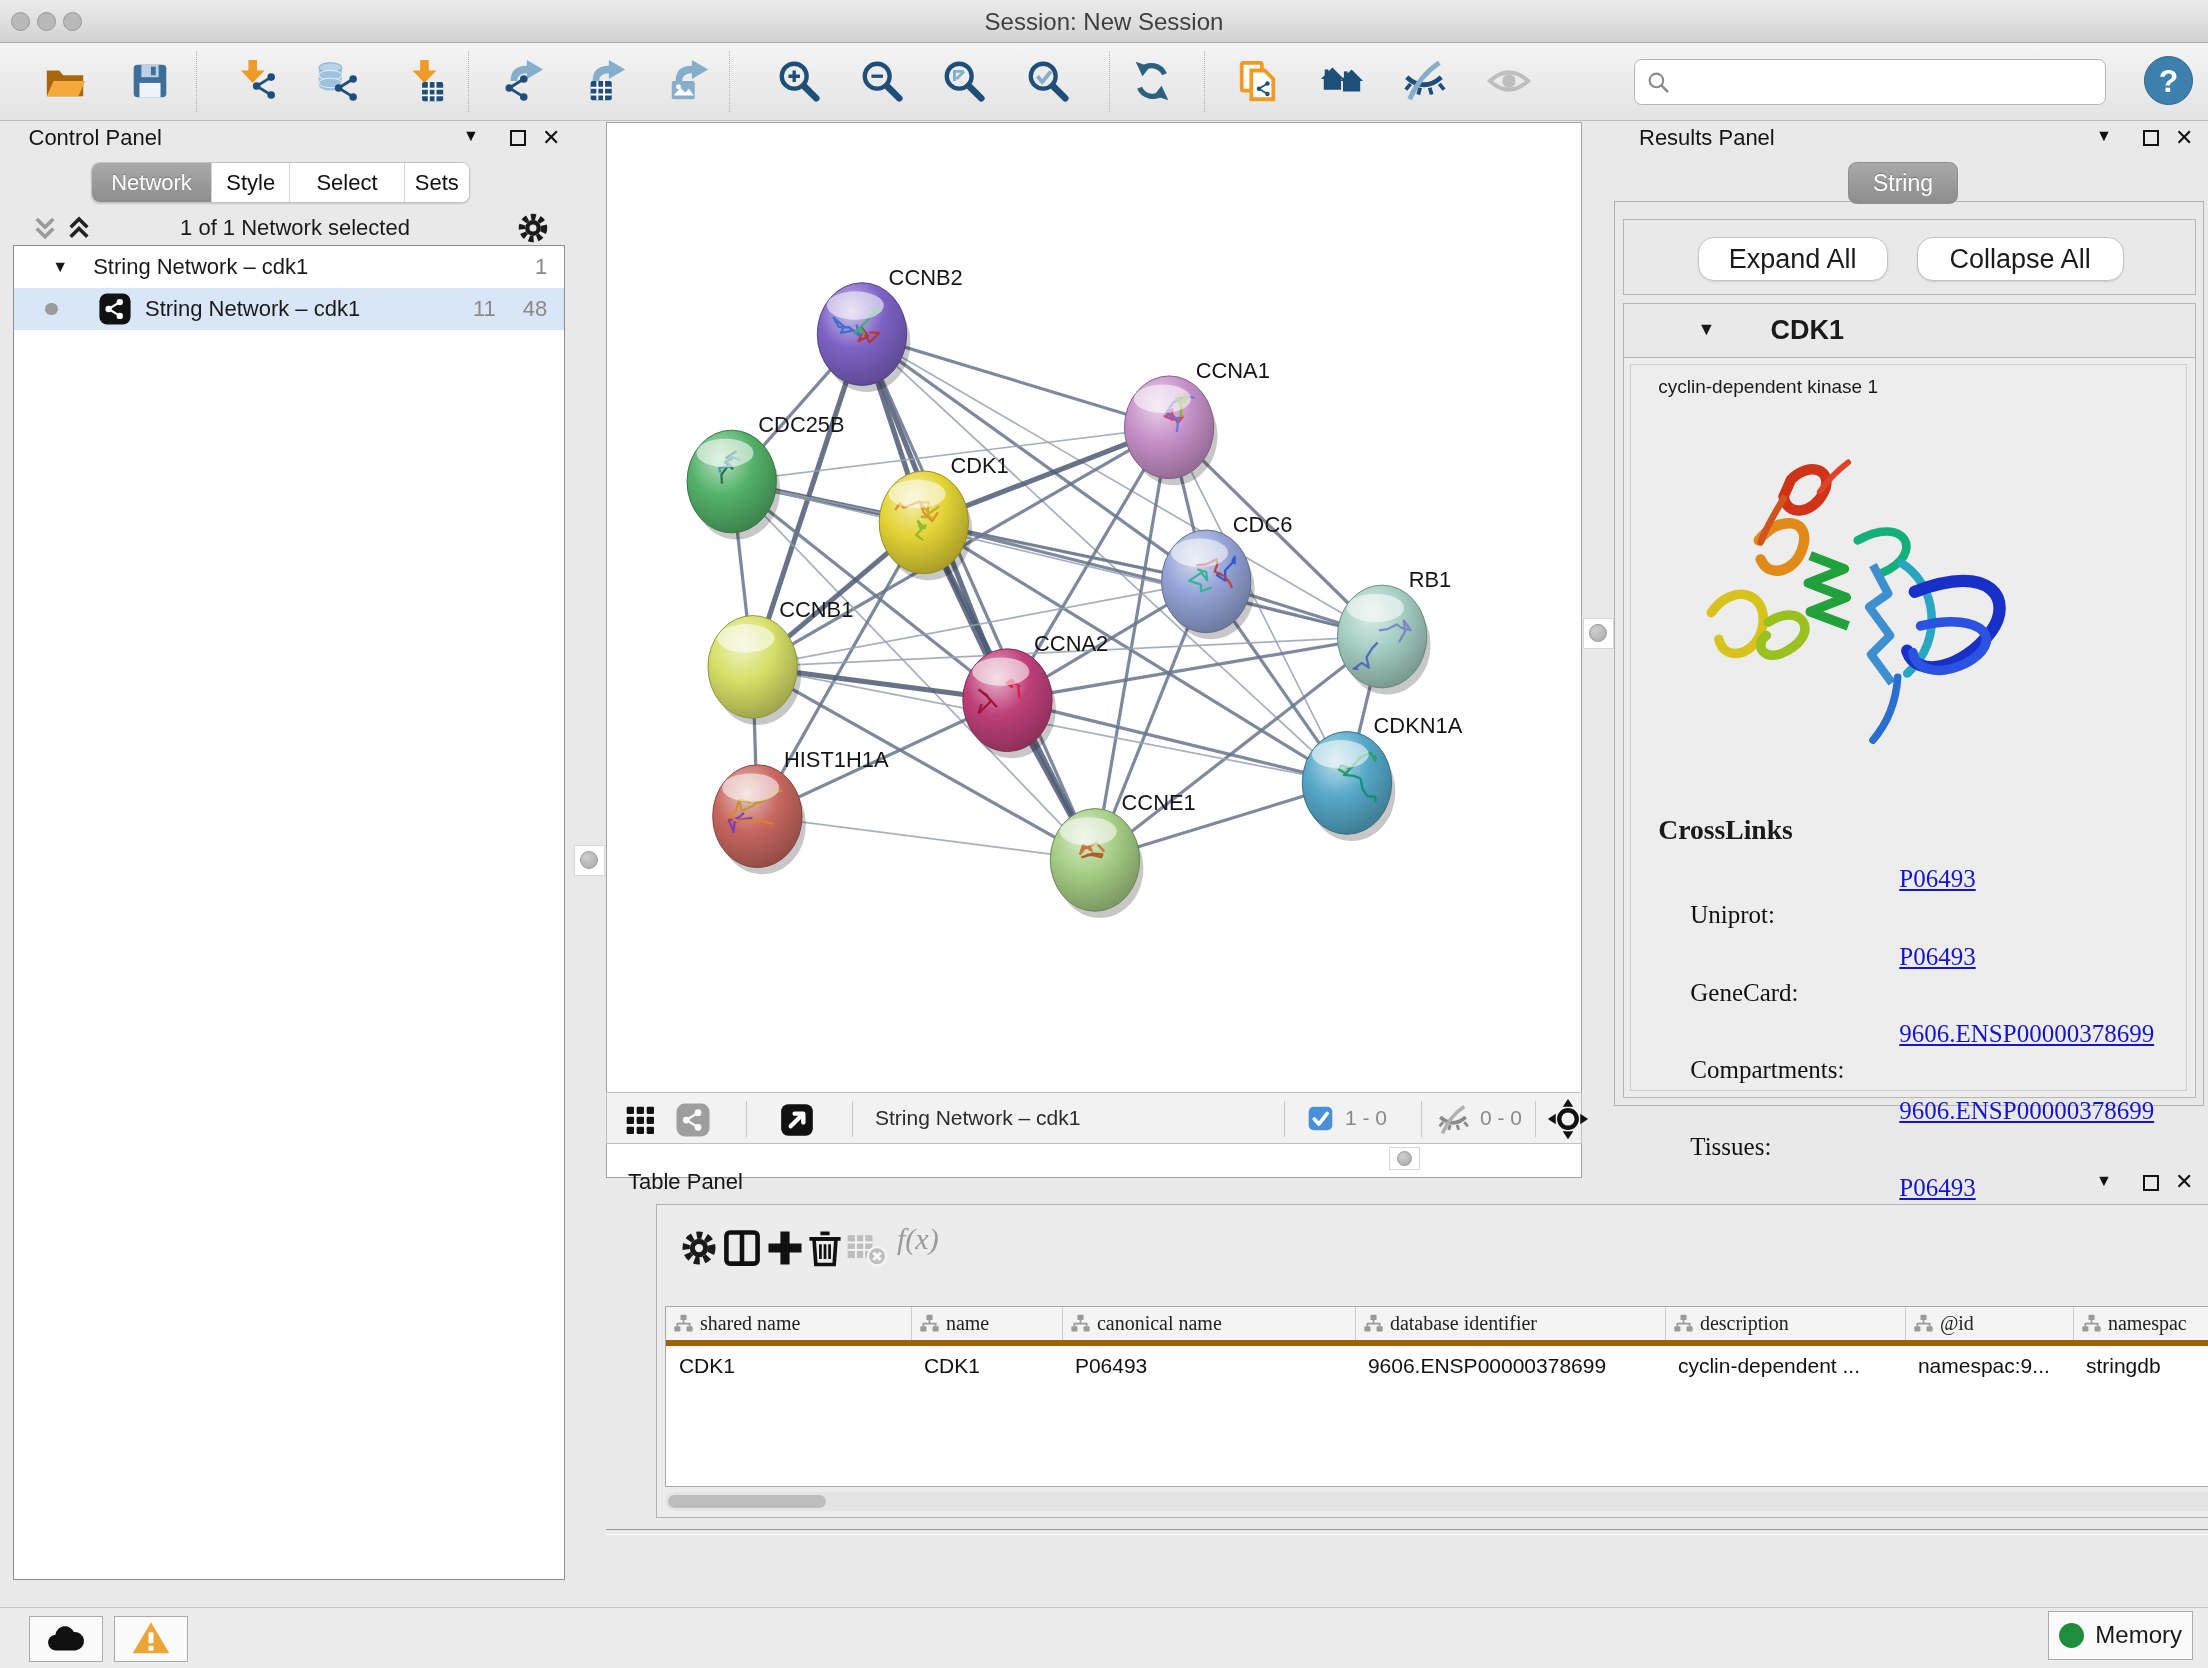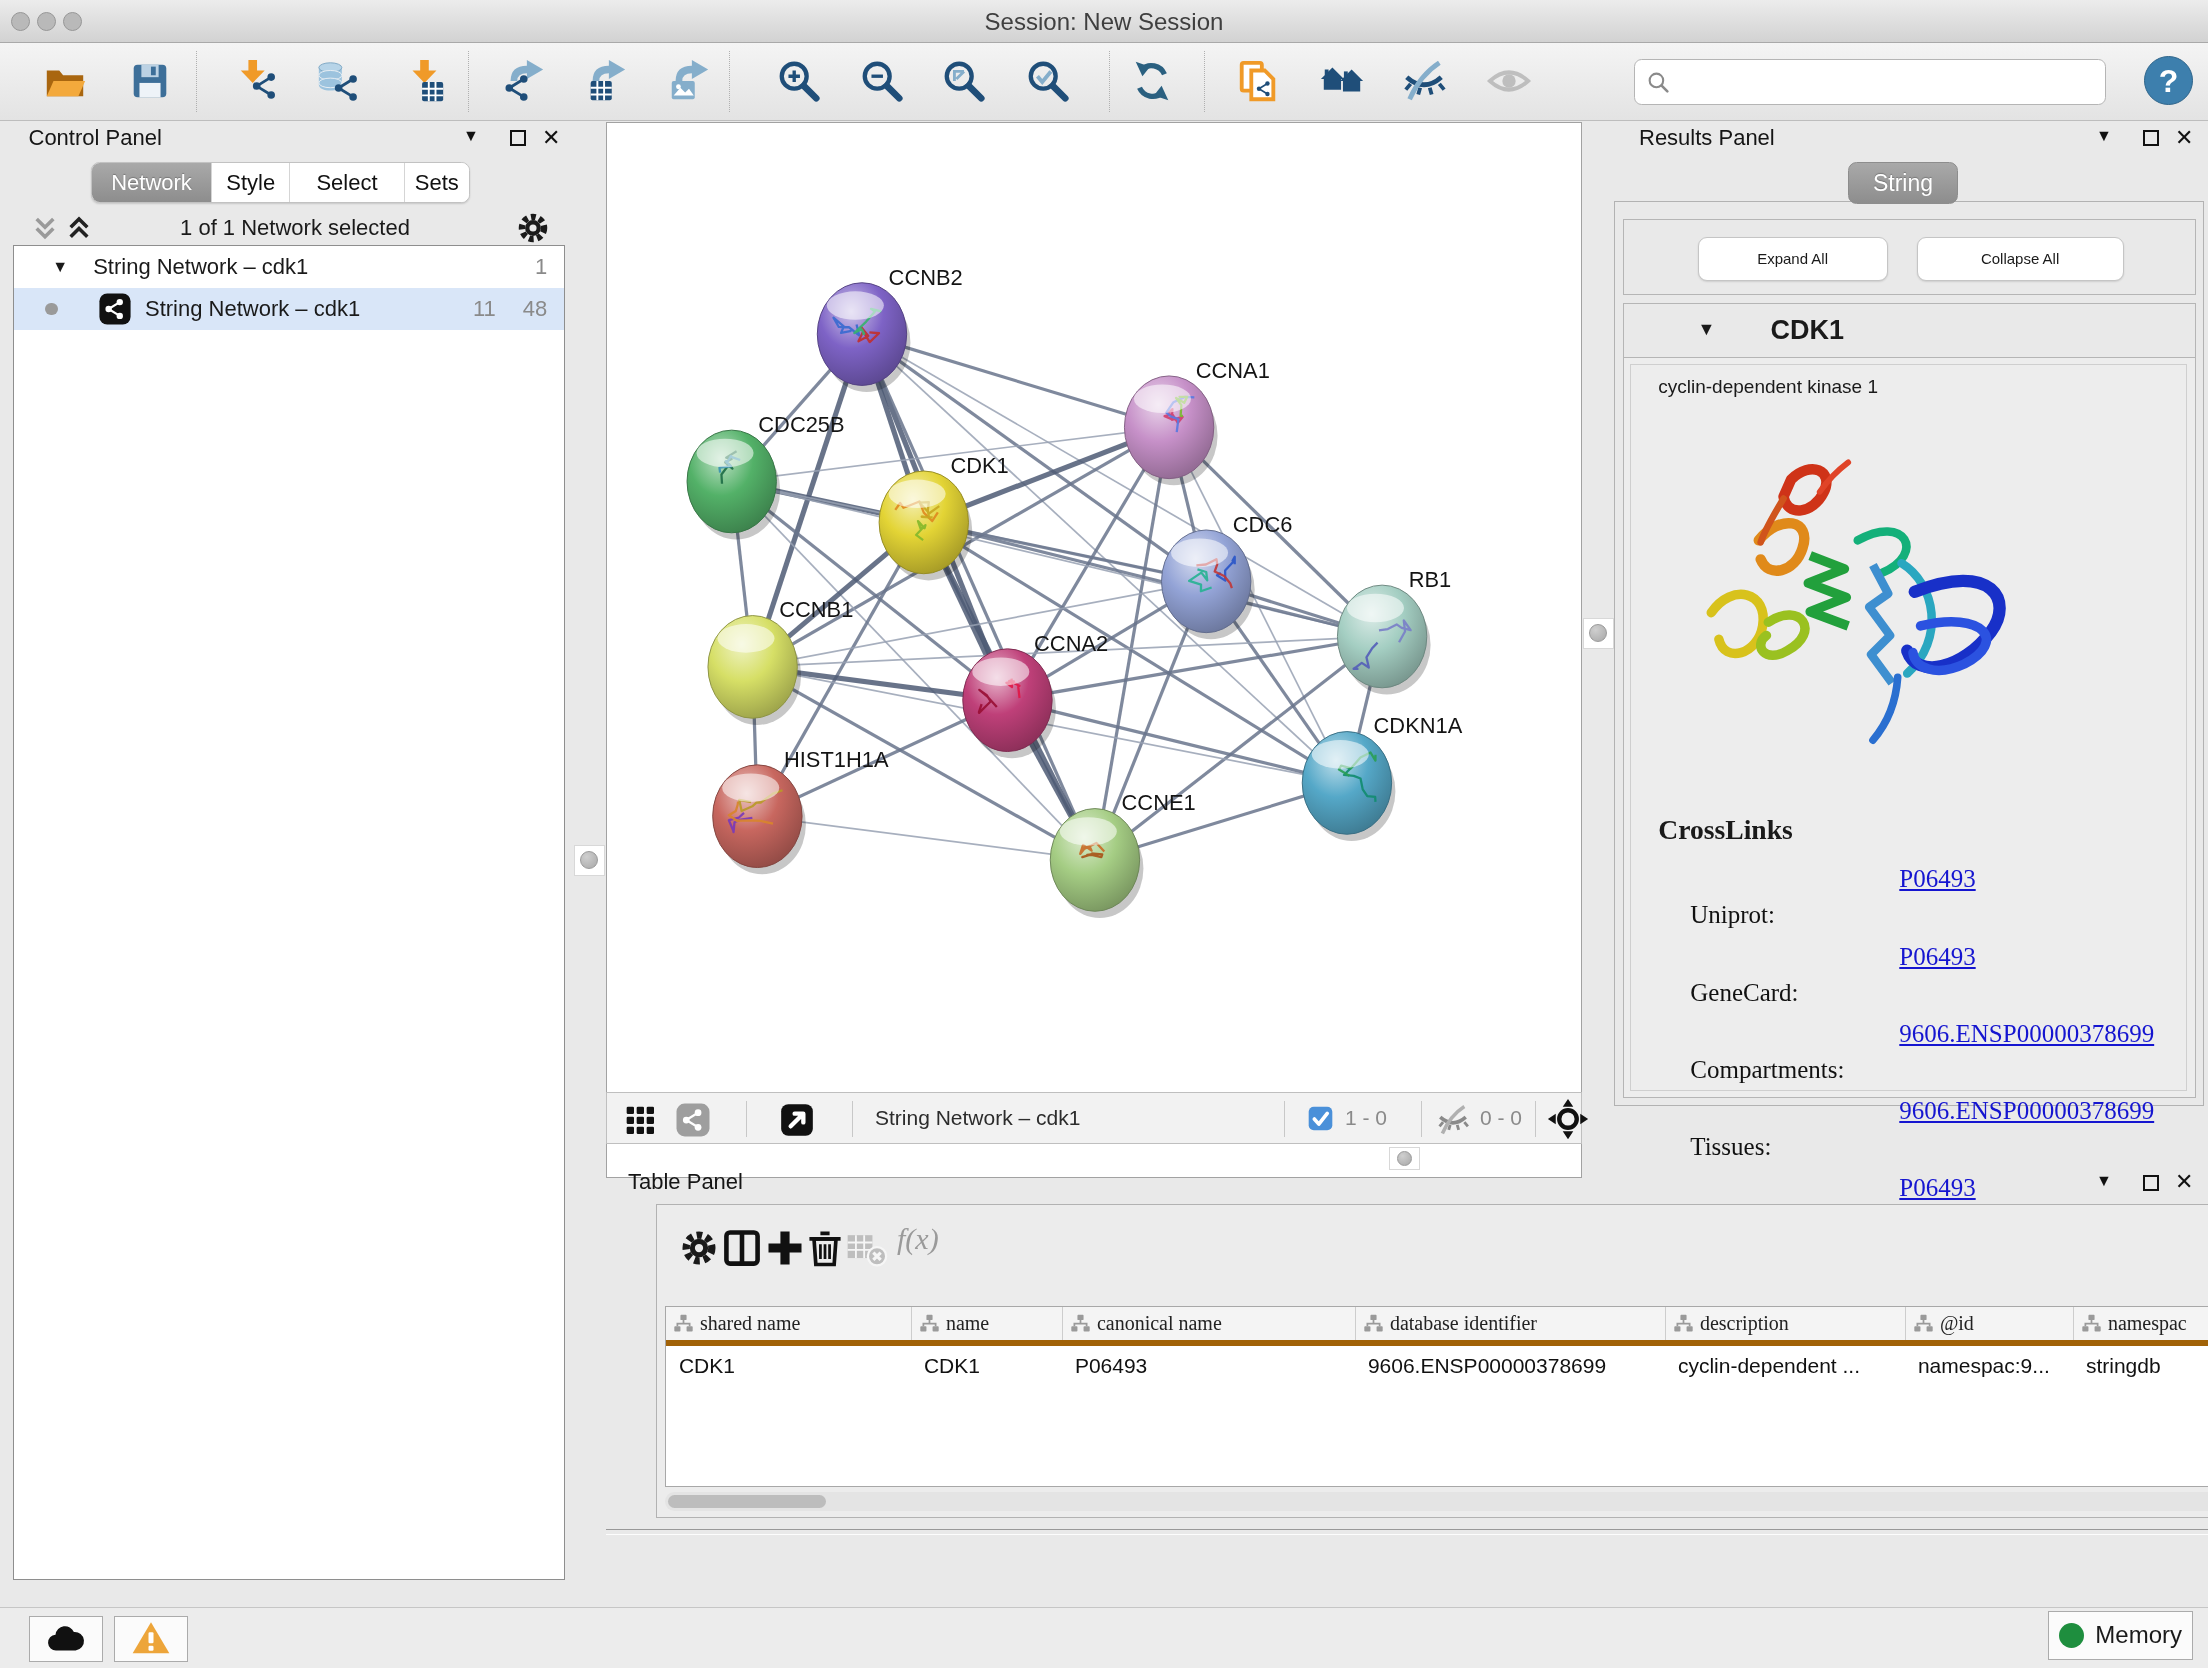--- a/index.html
+++ b/index.html
@@ -39,21 +39,21 @@
   
   #canvas{left:606px;top:122px;width:976px;height:1056px;background:#fff;border:1px solid #a2a2a2;box-sizing:border-box;}
   #netbar{left:606px;top:1092px;width:976px;height:52px;background:#f2f2f2;border:1px solid #bfbfbf;box-sizing:border-box;}
   .nbsep{position:absolute;top:7.6px;height:36px;border-left:1px solid #c8c8c8;}
   .nbtxt{font-size:21px;color:#2c2c2c;}
   .nbcnt{font-size:21px;color:#8a8a8a;}
   
   #rp-box{left:1614px;top:201px;width:590px;height:905px;background:#e9e9e9;border:1px solid #b2b2b2;box-sizing:border-box;}
   #stringtab{left:1848px;top:162px;width:108px;height:40px;background:linear-gradient(#a9a9a9,#8d8d8d);border:1px solid #8d8d8d;border-radius:8.6px;color:#fff;font-size:23px;text-align:center;line-height:40px;text-shadow:0 -1px 1px rgba(0,0,0,.25);z-index:3;}
   #rp-expbox{left:7.6px;top:17px;width:573px;height:76px;border:1px solid #b5b5b5;background:#e9e9e9;box-sizing:border-box;}
-  .rbtn{position:absolute;top:17px;height:44px;background:#fff;border:1px solid #c5c5c5;border-radius:9px;font-size:15px;text-align:center;line-height:42px;box-sizing:border-box;box-shadow:0 1px 1.9px rgba(0,0,0,.12);}
+  .rbtn{position:absolute;top:17px;height:44px;background:#fff;border:1px solid #c5c5c5;border-radius:16px;font-size:27px;text-align:center;line-height:42px;box-sizing:border-box;box-shadow:0 1px 1.9px rgba(0,0,0,.12);}
   #rp-sec{left:7.6px;top:101px;width:573px;height:795px;border:1px solid #b5b5b5;background:#ededed;box-sizing:border-box;}
   #rp-sechead{position:absolute;left:0;top:0;width:100%;height:53px;border-bottom:1px solid #b5b5b5;background:#e9e9e9;}
   #rp-content{position:absolute;left:6.7px;top:60px;width:557px;height:727px;border:1px solid #cfcfcf;background:#ededed;box-sizing:border-box;}
   .xl-serif{font-family:"Liberation Serif","DejaVu Serif",serif;}
   .xlrow{display:flex;font-size:25px;margin:13.3px 0 13.3px 59px;font-family:"Liberation Serif","DejaVu Serif",serif;}
   .xlrow .lbl{width:209px;color:#111;margin-top:36px;}
   .xlrow a{color:#1515d0;text-decoration:underline;}
   
   #tp-box{left:616px;top:1204px;width:1586px;height:314px;background:#ececec;border:1px solid #b2b2b2;box-sizing:border-box;margin-left:40px;}
   .tpi{position:absolute;top:21px;width:44px;height:44px;}

